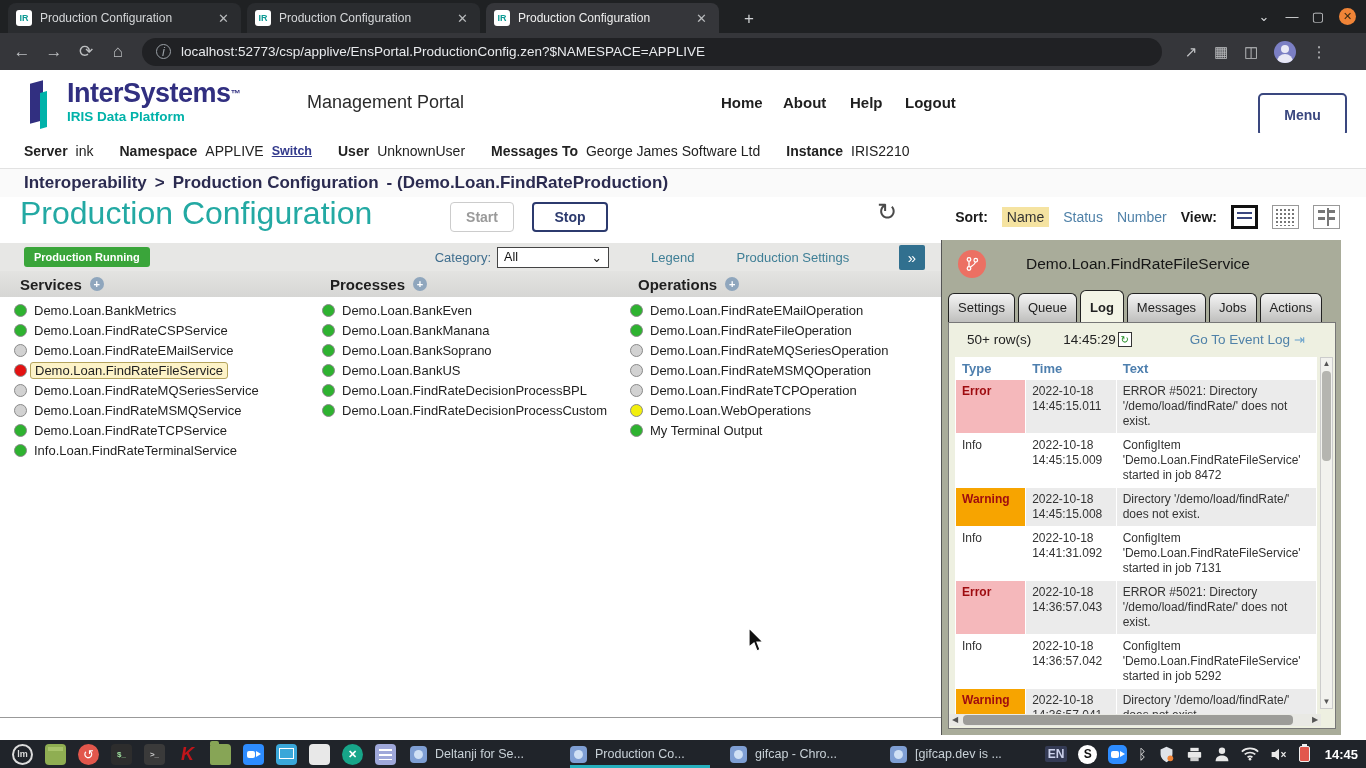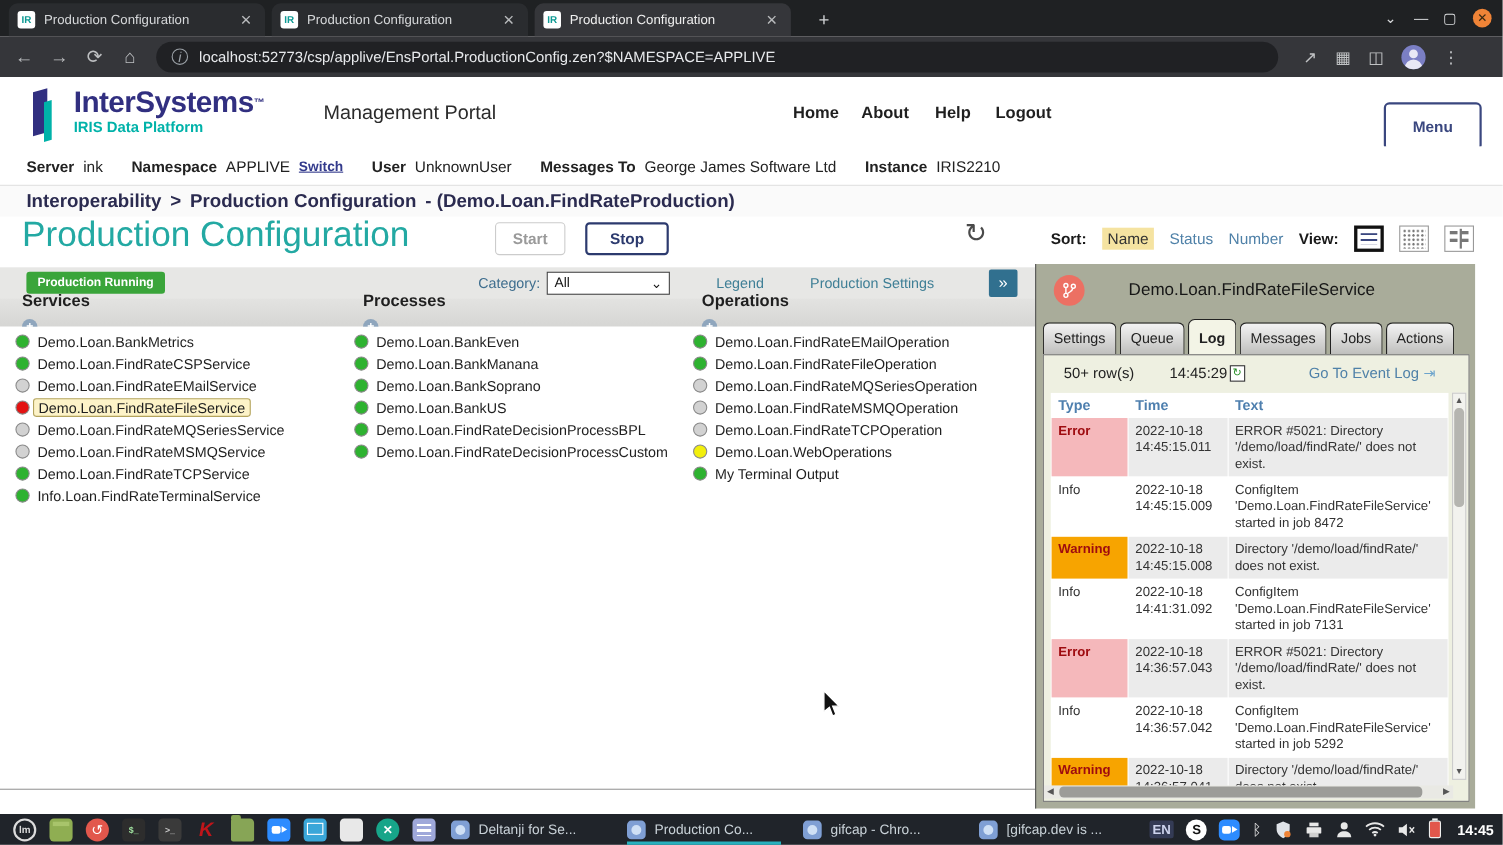--- a/index.html
+++ b/index.html
@@ -35,21 +35,21 @@
 
   
   #pheader { position:absolute; left:0; top:70px; width:1366px; height:63px; background:#fff; }
   .logo { position:absolute; left:28px; top:10px; display:flex; }
   .logo-mark { position:relative; width:30px; height:46px; margin-right:9px; }
   .lm-a { position:absolute; left:2px; top:2px; width:13px; height:40px; background:#312f80; transform:skewY(-16deg); }
   .lm-b { position:absolute; left:12px; top:12px; width:7px; height:36px; background:#00b2a9; transform:skewY(-16deg); }
   .logo-line1 { color:#312f80; font-weight:bold; font-size:27px; letter-spacing:-0.5px; line-height:27px;}
   .logo-tm { font-size:10px; vertical-align:top; }
   .logo-line2 { color:#00b2a9; font-weight:bold; font-size:13.5px; }
-  .mp-title { position:absolute; left:294px; top:22px; font-size:18px; color:#2b2b2b; }
+  .mp-title { position:absolute; left:307px; top:22px; font-size:18px; color:#2b2b2b; }
   .pnav { position:absolute; top:24px; font-size:15px; font-weight:bold; color:#1f1f1f; }
   .menu-btn { position:absolute; left:1258px; top:11px; width:89px; height:44px; border:2px solid #3a477f;
     border-radius:5px; color:#3a477f; font-weight:bold; font-size:14px; display:flex; align-items:center; justify-content:center; background:#fff;margin-top:12px;}
 
   
   #infobar { position:absolute; left:0; top:133px; width:1366px; height:35px; background:#fff;
     display:flex; align-items:center; font-size:14px; color:#222; }
   #infobar b { font-weight:bold; }
   #infobar .seg { margin-left:26px; display:flex; gap:8px; align-items:center;}
   #infobar .seg:first-child { margin-left:24px; }
@@ -89,21 +89,21 @@
   .cat-label { margin-left:285px; color:#3f6e8e; }
   .cat-select { margin-left:6px; width:112px; height:21px; background:#fff; border:1px solid #444;
     display:flex; align-items:center; justify-content:space-between; padding:0 6px; font-size:12.5px; color:#111; }
   .tlink { color:#3f7f96; margin-left:42px; }
   .expand-btn { position:absolute; right:16px; top:2px; width:26px; height:25px; background:#31708f;
     color:#fff; font-size:15px; display:flex; align-items:center; justify-content:center; border-radius:2px; }
 
   
   #colheads { position:absolute; left:0; top:271px; width:941px; height:26px;
     background:linear-gradient(#e3e3e1,#d6d6d4); display:flex; align-items:center; }
-  .colhead { font-size:15px; font-weight:bold; color:#1f1f1f; display:flex; align-items:flex-start; gap:8px; position:absolute;flex-direction:column;}
+  .colhead { font-size:15px; font-weight:bold; color:#1f1f1f; display:flex; align-items:center; gap:8px; position:absolute;}
   .add-btn { width:14px; height:14px; border-radius:50%; background:#8fa6bd; color:#fff; font-size:11px;
     display:flex; align-items:center; justify-content:center; }
   #content { position:absolute; left:0; top:297px; width:941px; height:421px; background:#fff; border-bottom:1px solid #999; }
   .svc-list { position:absolute; top:3px; }
   .item { display:flex; align-items:center; height:20px; font-size:13px; color:#1f1f1f; white-space:nowrap; }
   .dot { width:13px; height:13px; border-radius:50%; margin-right:7px; border:1px solid #8a8a8a; flex:none;}
   .dot[data-status="green"]  { background:#2eb230; }
   .dot[data-status="gray"]   { background:#d2d2d2; }
   .dot[data-status="red"]    { background:#e31212; }
   .dot[data-status="yellow"] { background:#f2ef0c; }

